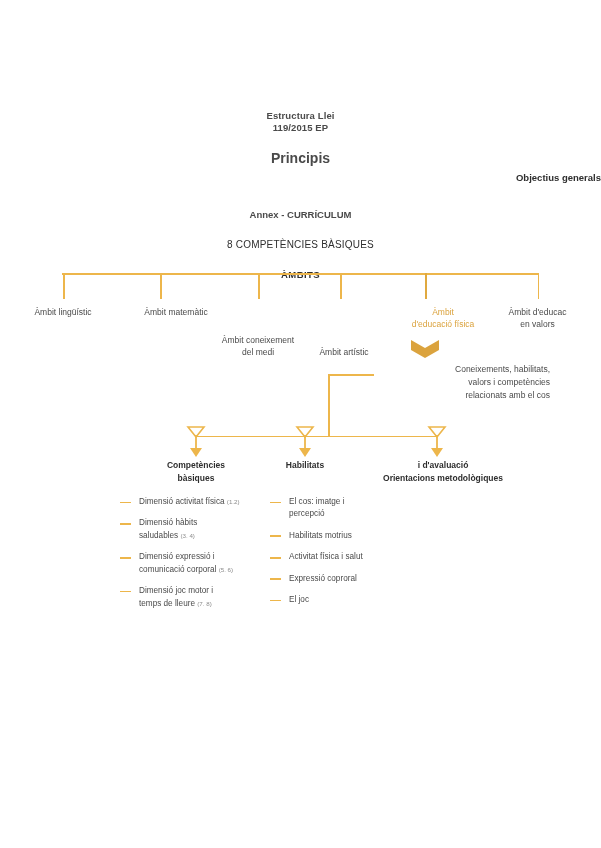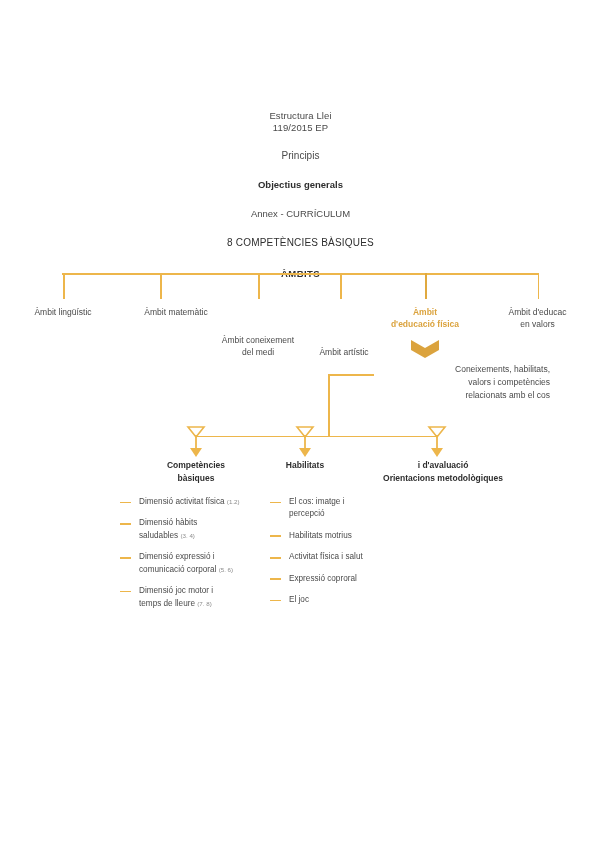--- a/index.html
+++ b/index.html
@@ -27,25 +27,26 @@
     position: absolute;
     left: 0;
     right: 0;
     top: 110px;
     text-align: center;
   }
   .hdr-line {
     display: block;
     line-height: 1.28;
     color: #4a4a4a;
+    font-weight: bold;
   }
   .hdr-title   { font-size: 9.5px; letter-spacing: .1px; }
-  .hdr-sub     { font-size: 10px; margin-top: 16px; }
-  .hdr-strong  { font-size: 9.5px; font-weight: bold; color: #2e2e2e; margin-top: 16px; }
-  .hdr-annex   { font-size: 9.5px; margin-top: 17px; }
+  .hdr-sub     { font-size: 14px; margin-top: 16px; }
+  .hdr-strong  { font-size: 9.5px; font-weight: bold; color: #2e2e2e; margin-top: 4px; text-align: right; }
+  .hdr-annex   { font-size: 9.5px; margin-top: 25px; }
   .hdr-comp    { font-size: 10px; font-weight: normal; color: #2e2e2e; margin-top: 17px; letter-spacing: .2px; }
   .hdr-ambits  { font-size: 9.5px; font-weight: bold; color: #2e2e2e; margin-top: 18px; letter-spacing: .4px; }
 
   
   .tree {
     position: absolute;
     left: 0;
     top: 268px;
     width: 601px;
     height: 40px;
@@ -79,21 +80,22 @@
   .branch {
     position: absolute;
     text-align: center;
     font-size: 8.5px;
     line-height: 1.45;
     color: #4a4a4a;
     white-space: nowrap;
   }
   .branch.accent {
     color: #dba33e;
-    font-weight: bold;
+    font-weight: normal;
+    margin-left: 18px;
   }
 
   
   .chevron {
     position: absolute;
     left: 411px;
     top: 340px;
     width: 28px;
     height: 18px;
   }

